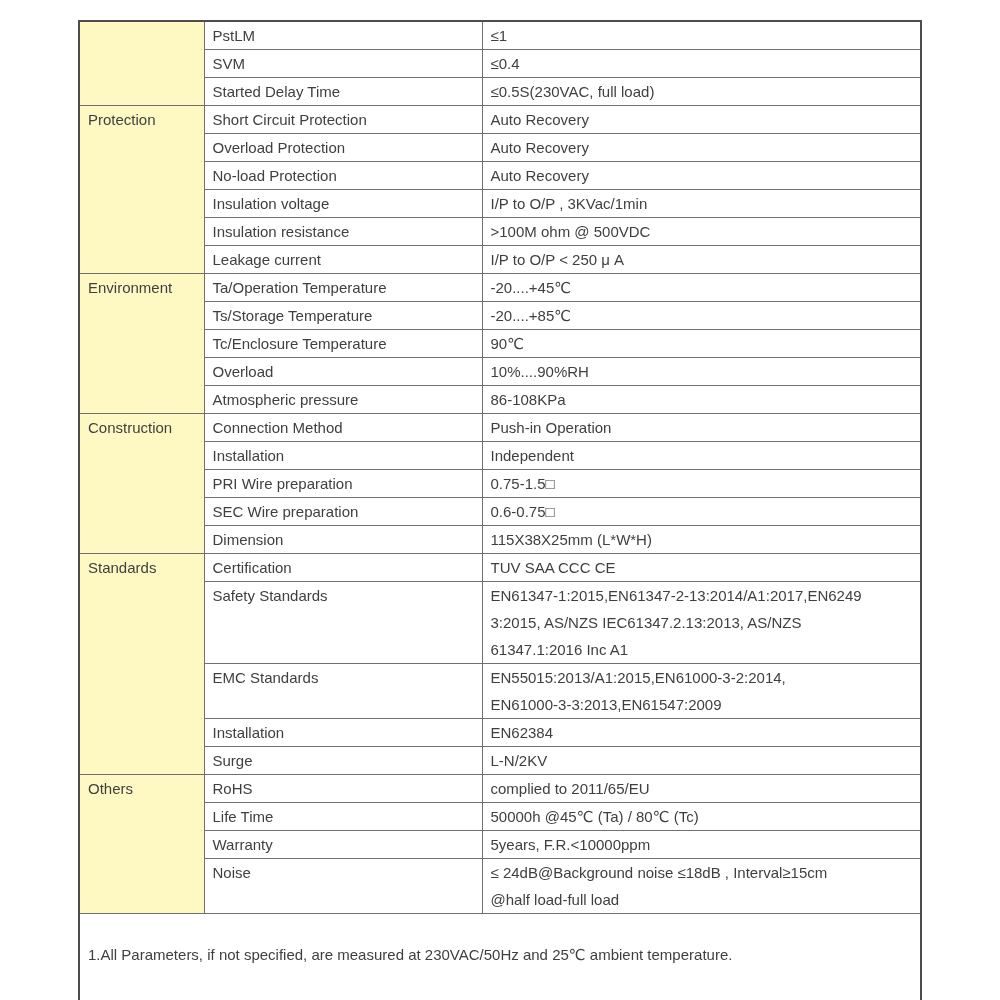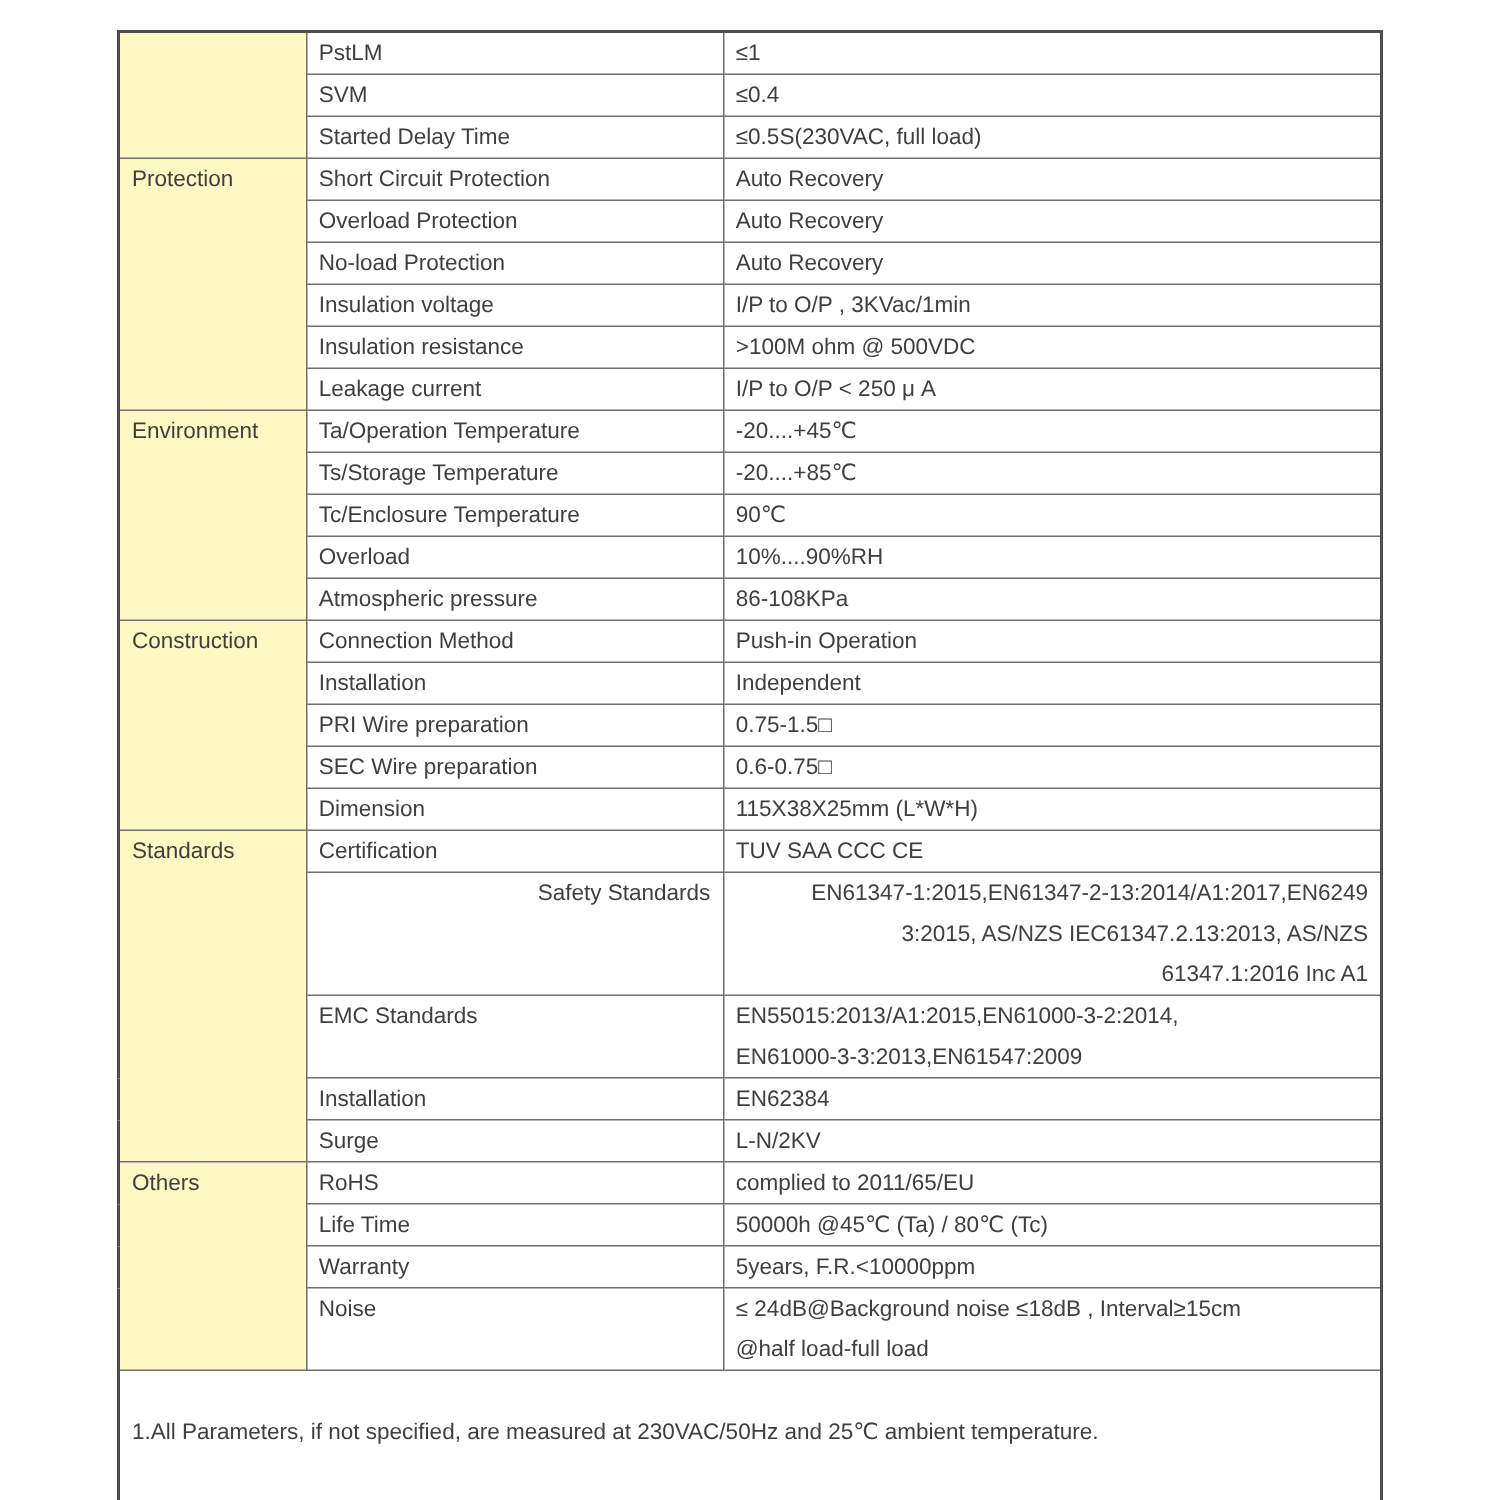--- a/index.html
+++ b/index.html
@@ -34,21 +34,21 @@
     line-height: 27px;
     padding: 0 8px;
     overflow: hidden;
     white-space: pre-line;
   }
   table.spec {
     border: 2px solid #4d4d4d;
   }
   tr.r1 { height: 27px; }
   tr.r2 { height: 54px; margin-left: 39px; }
-  tr.r3 { height: 81px; text-align: right; }
+  tr.r3 { height: 81px; }
   tr.remark-row { height: 108px; }
   td.cat { background: #fef9c3; }
   td.remark-cell {
     padding: 0 10px;
     line-height: 27px;
   }
 </style>
 </head>
 <body>
 

